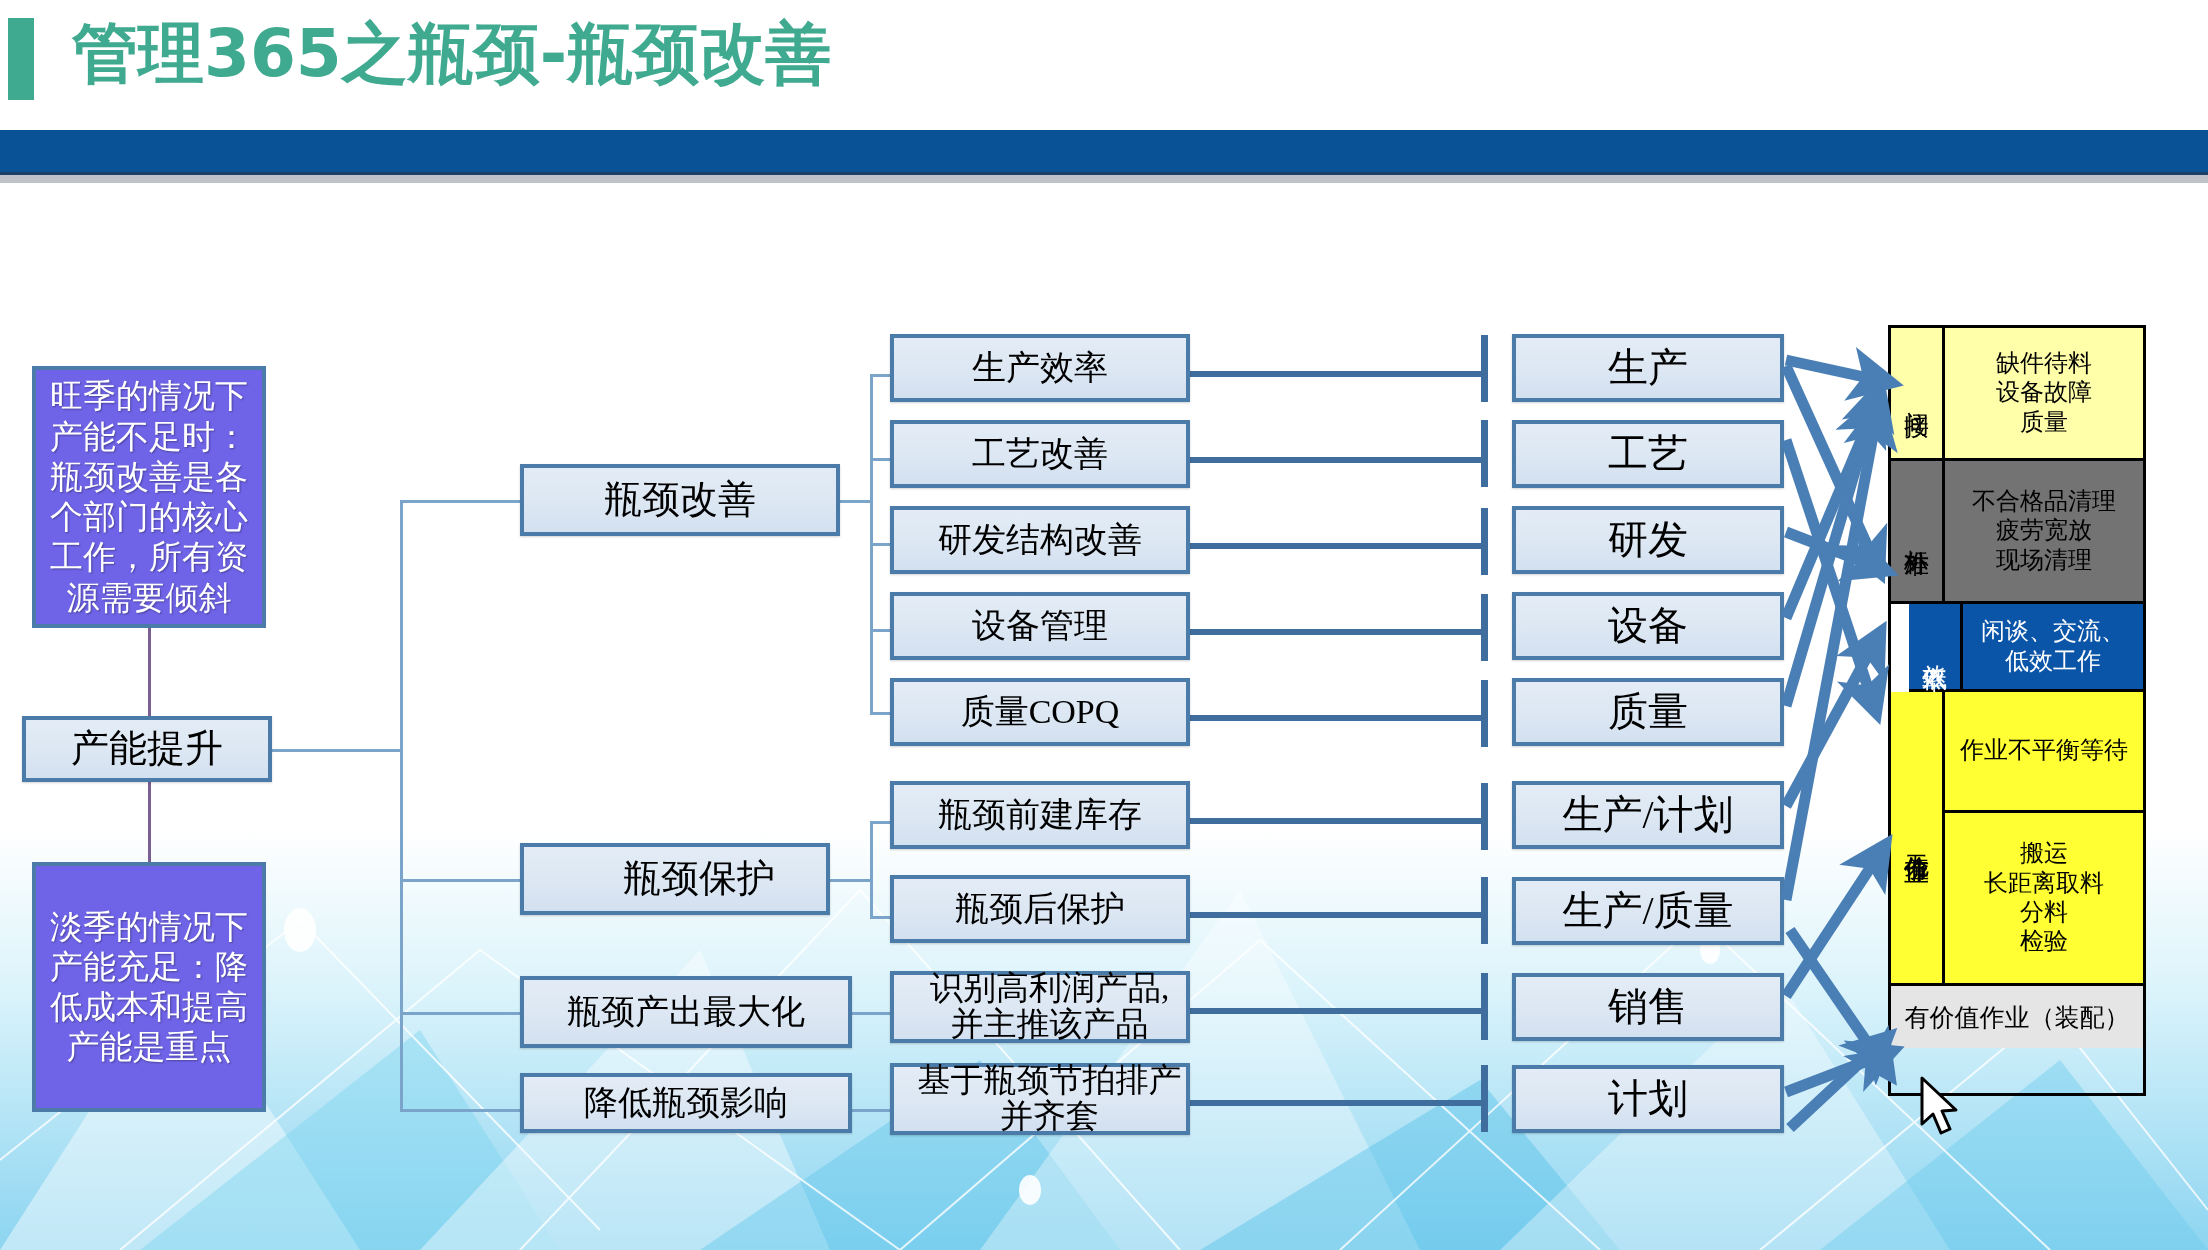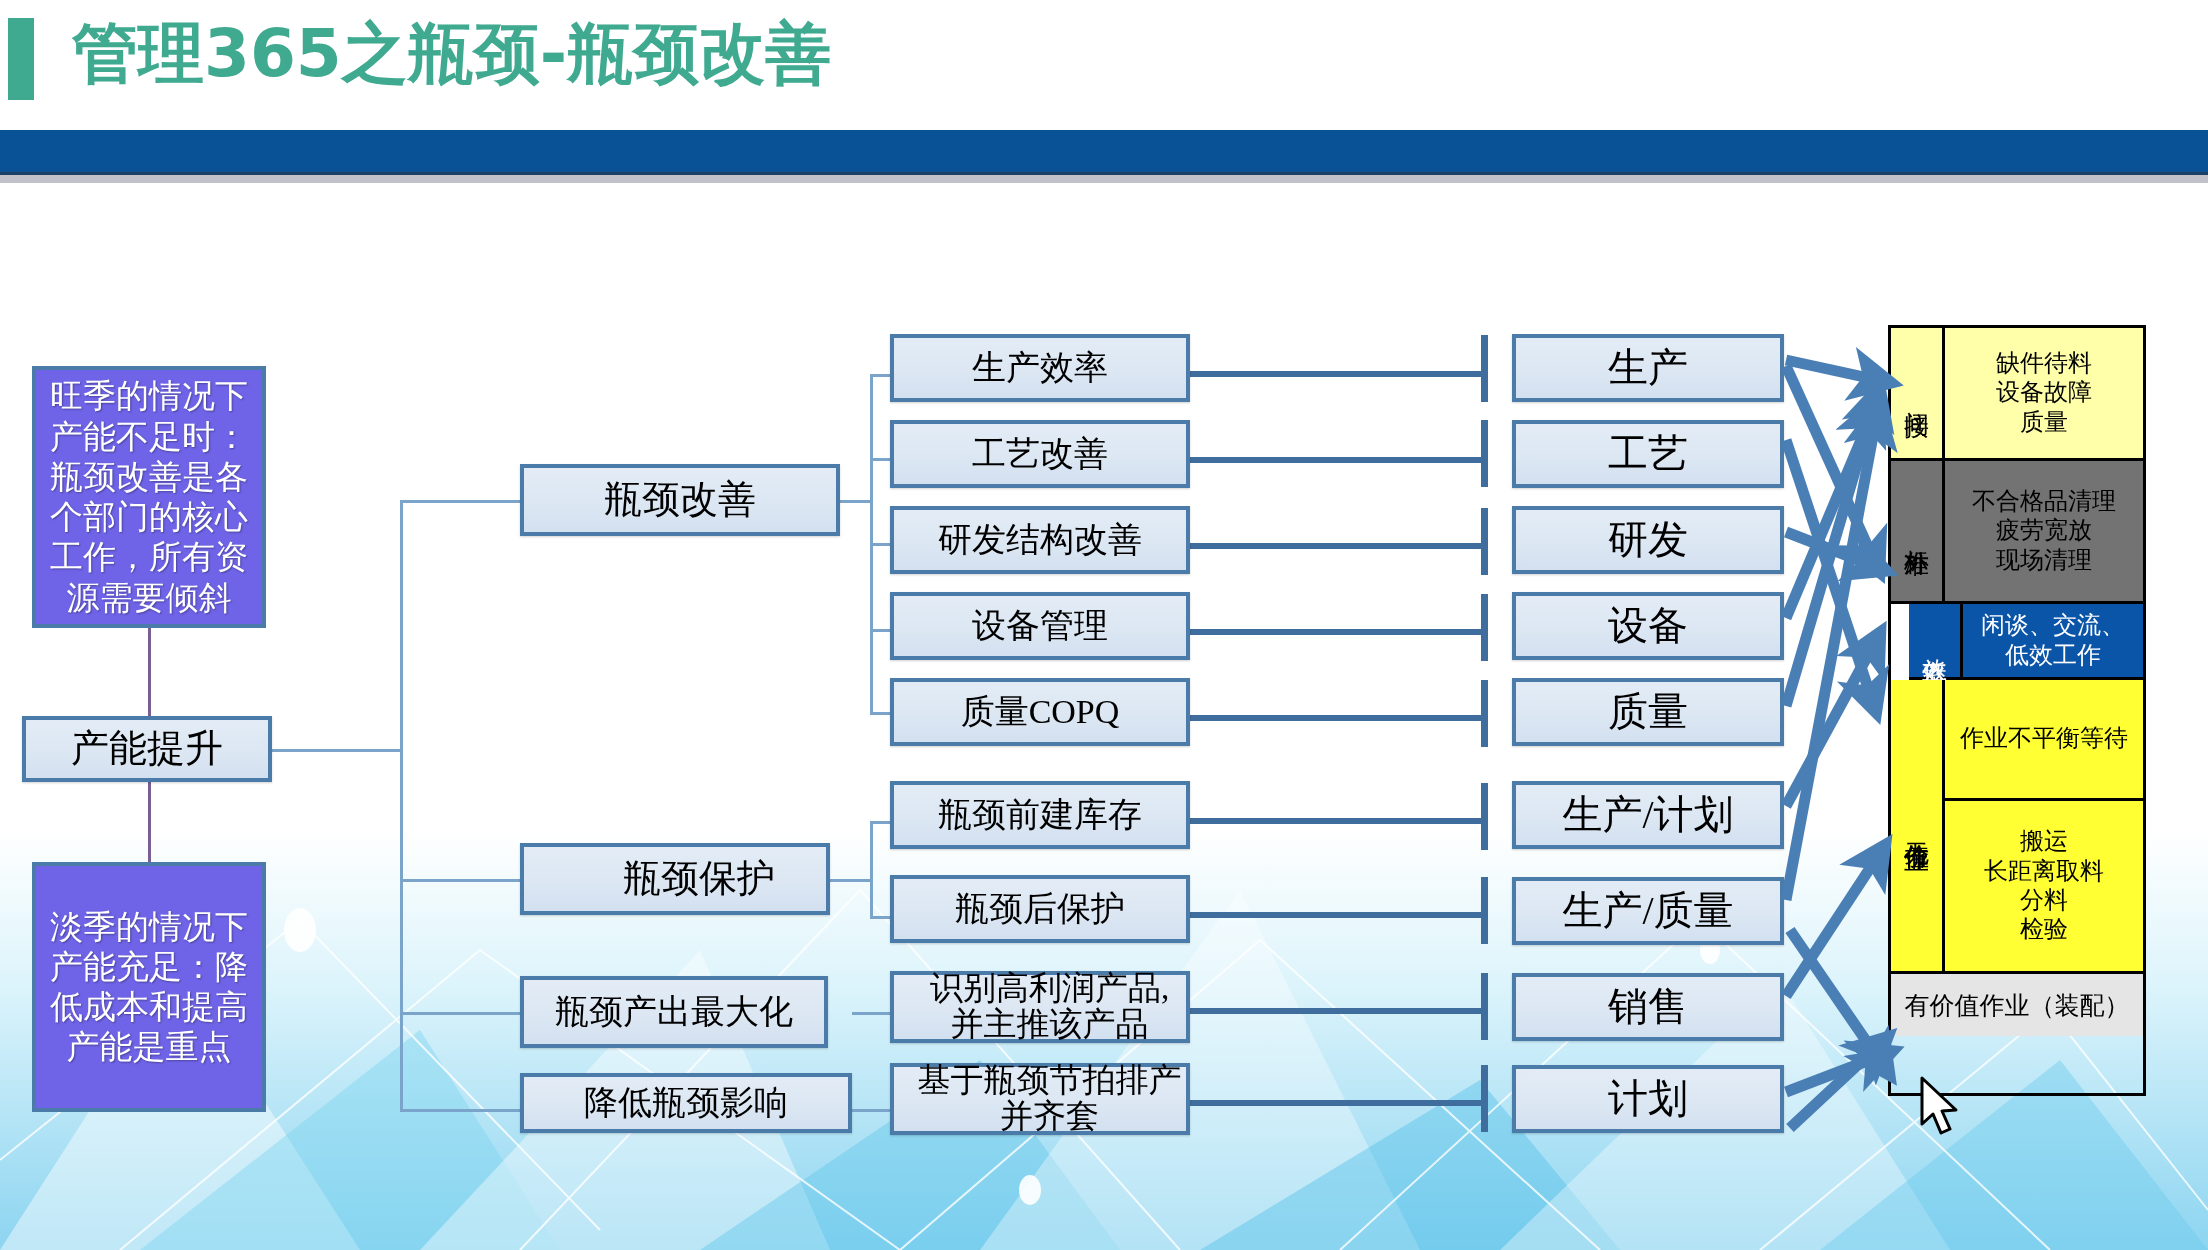--- a/index.html
+++ b/index.html
@@ -208,21 +208,21 @@
   <div class="purple" style="left:32px; top:862px; width:234px; height:250px;">
     <span class="lbl">淡季的情况下产能充足：降低成本和提高产能是重点</span>
   </div>
 
   <div class="node big" style="left:520px; top:464px; width:320px; height:72px;">
     <span class="lbl">瓶颈改善</span>
   </div>
   <div class="node big" style="left:520px; top:843px; width:310px; height:72px;padding-left:48px;">
     <span class="lbl">瓶颈保护</span>
   </div>
-  <div class="node mid" style="left:520px; top:976px; width:308px; height:72px;">
+  <div class="node mid" style="left:520px; top:976px; width:332px; height:72px;">
     <span class="lbl">瓶颈产出最大化</span>
   </div>
   <div class="node mid" style="left:520px; top:1073px; width:332px; height:60px;justify-content:center;">
     <span class="lbl">降低瓶颈影响</span>
   </div>
 
   <div class="node mid" style="left:890px; top:334px; width:300px; height:68px;">
     <span class="lbl">生产效率</span>
   </div>
   <div class="node mid" style="left:890px; top:420px; width:300px; height:68px;">
@@ -284,21 +284,21 @@
       <div class="wdesc">
         <div class="wcell">缺件待料<br>设备故障<br>质量</div>
       </div>
     </div>
     <div class="wrow" style="height:143px; background:#737373;">
       <div class="wcat">标准外</div>
       <div class="wdesc">
         <div class="wcell">不合格品清理<br>疲劳宽放<br>现场清理</div>
       </div>
     </div>
-    <div class="wrow" style="height:76px; background:#0b55a8; color:#ffffff;margin-left:18px;">
+    <div class="wrow" style="height:88px; background:#0b55a8; color:#ffffff;margin-left:18px;">
       <div class="wcat">效率低</div>
       <div class="wdesc">
         <div class="wcell">闲谈、交流、<br>低效工作</div>
       </div>
     </div>
     <div class="wrow" style="height:294px; background:#ffff33;">
       <div class="wcat">无价值作业</div>
       <div class="wdesc">
         <div class="wcell" style="flex:0 0 118px;">作业不平衡等待</div>
         <div class="wcell">搬运<br>长距离取料<br>分料<br>检验</div>

